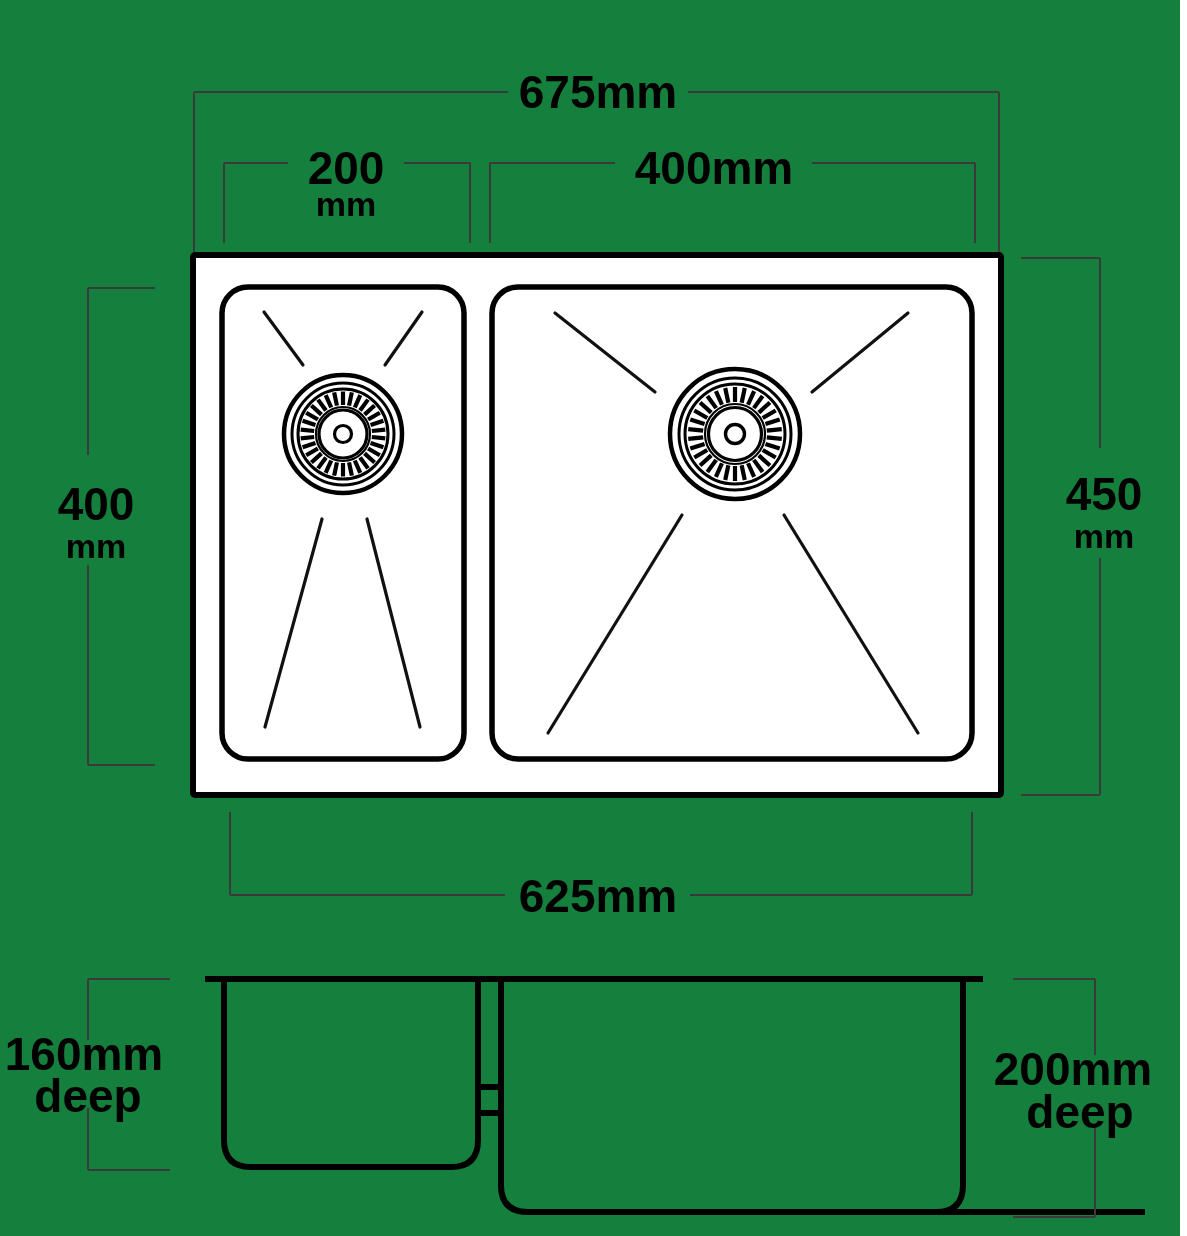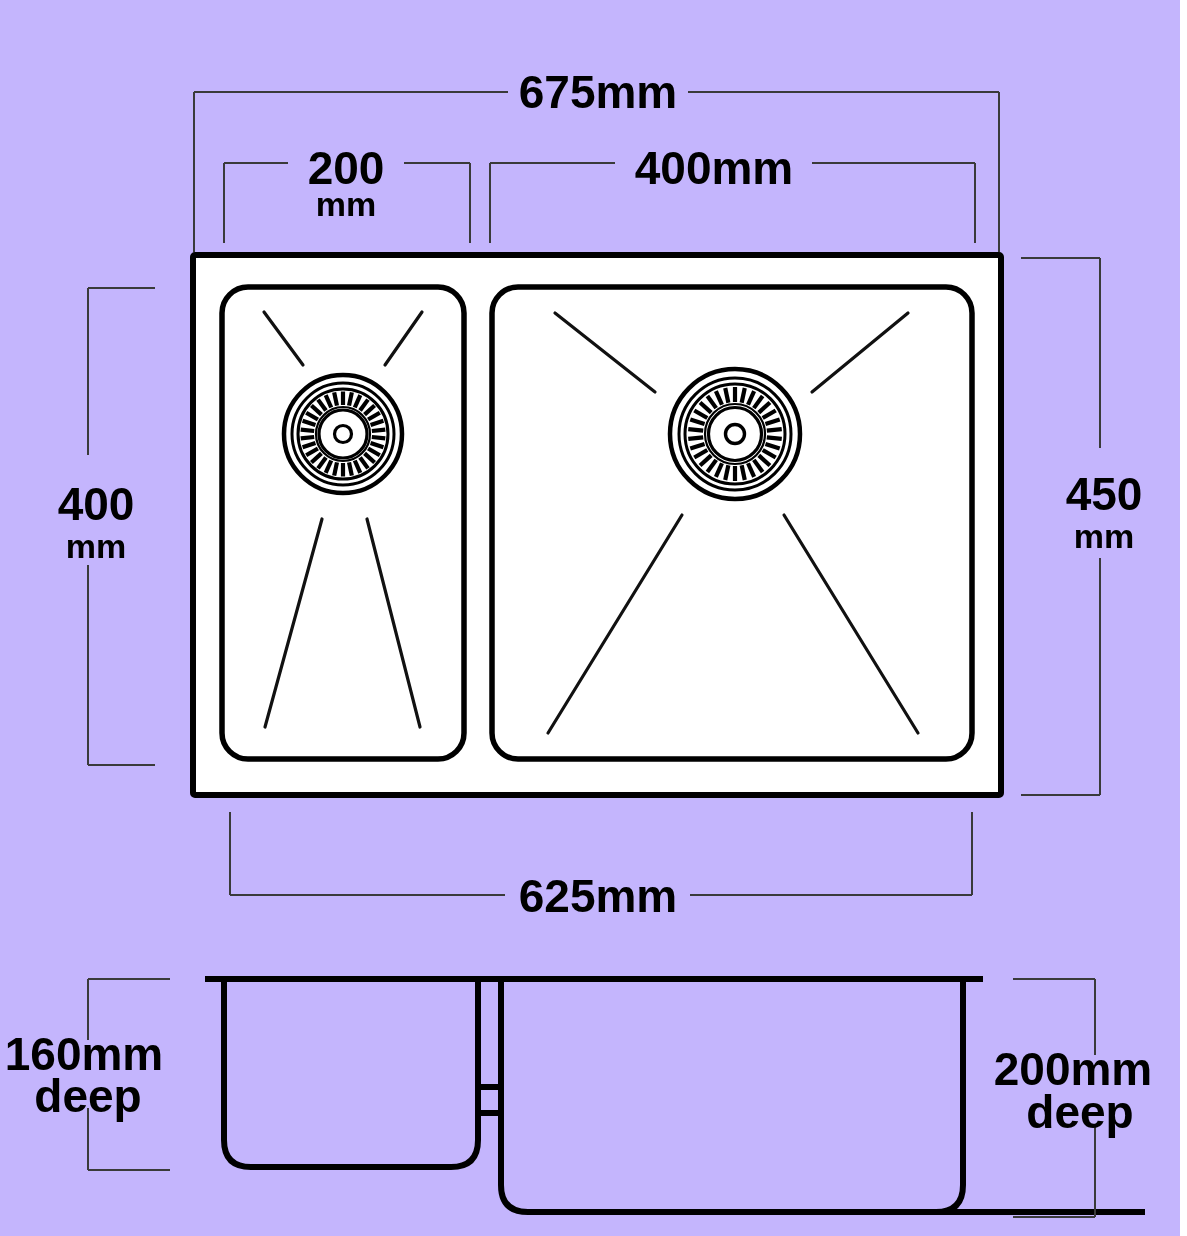--- a/index.html
+++ b/index.html
@@ -7,21 +7,21 @@
     padding: 0;
     background: #ffffff;
   }
   body {
     font-family: "Liberation Sans", sans-serif;
   }
   #page {
     position: relative;
     width: 1180px;
     height: 1236px;
-    background: #c4b5fd;
+    background: #15803d;
     overflow: hidden;
   }
   #drawing-svg {
     position: absolute;
     left: 0;
     top: 0;
     width: 1187px;
     height: 1236px;
     display: block;
   }

